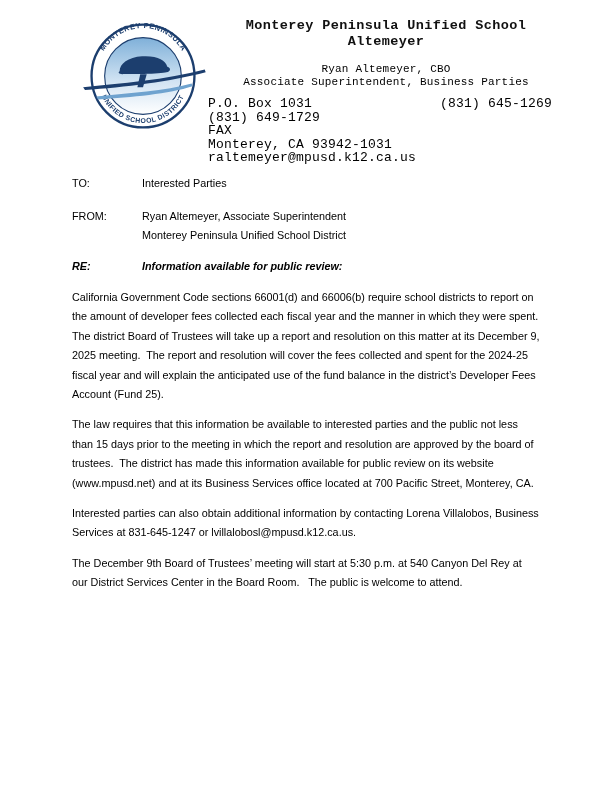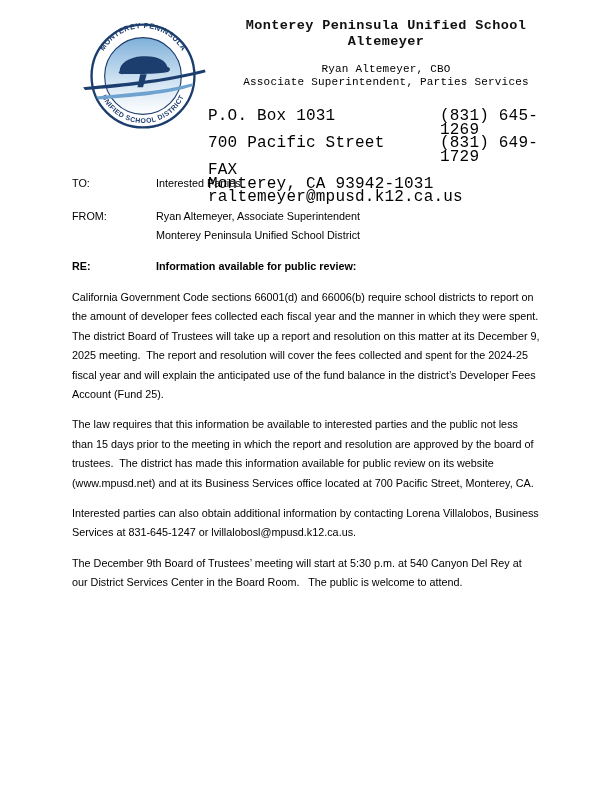--- a/index.html
+++ b/index.html
@@ -13,35 +13,35 @@
   .letterhead { position:absolute; top:0; left:0; right:0; height:160px; }
   .logo-wrap { position:absolute; left:68px; top:18px; width:150px; height:118px; }
   .seal-text { fill:#1c3e6e; font-family:"Liberation Sans", sans-serif;
                font-weight:bold; letter-spacing:0.5px; }
   .head-right { position:absolute; left:208px; top:18px; width:356px;
                 font-family:Liberation Mono, monospace; }
   .district-title { text-align:center; font-weight:bold; font-size:13.5px;
                     line-height:16px; letter-spacing:0.4px; color:#111; }
   .officer-name   { text-align:center; font-size:11px; margin-top:13px; letter-spacing:0.2px; }
   .officer-title  { text-align:center; font-size:11px; margin-top:1px; letter-spacing:0.2px; }
-  .addr { margin-top:22px; font-size:16px; letter-spacing:0.2px; }
+  .addr { margin-top:9px; font-size:13px; letter-spacing:0.2px; }
   .addr-row { display:flex; line-height:13.5px; }
   .addr-c1 { flex:0 0 232px; }
   .addr-c2 { flex:1; }
 
   
   .letter-main { position:absolute; left:72px; top:174px; width:468px;
                  font-size:10.8px; color:#000; }
   .date-line { line-height:15px; margin-bottom:43px; }
-  .memo-row { display:flex; line-height:19px;gap:14px; }
+  .memo-row { display:flex; line-height:19px; }
   .memo-row.gap-lg { margin-bottom:14px; }
   .memo-row.gap-md { margin-bottom:12px;justify-content:flex-end; }
   .memo-label { flex:0 0 70px; }
   .memo-value { flex:1; }
-  .bold { font-weight:bold; }
+  .bold { font-weight:bold;font-style:italic; }
   .para { line-height:19.4px; margin-bottom:11px; white-space:pre-wrap; }
 </style>
 </head>
 <body>
 
 <div class="page">
 
   <header class="letterhead">
 
     <div class="logo-wrap">
@@ -77,29 +77,28 @@
         </g>
       </svg>
     </div>
 
     <div class="head-right">
       <div class="district-title">
         <span>Monterey Peninsula Unified School</span><br>
         <span>Altemeyer</span>
       </div>
       <div class="officer-name">Ryan Altemeyer, CBO</div>
-      <div class="officer-title">Associate Superintendent, Parties Services</div>
+      <div class="officer-title">Associate Superintendent, Business Parties</div>
 
       <div class="addr">
         <div class="addr-row">
           <span class="addr-c1">P.O. Box 1031</span>
           <span class="addr-c2">(831) 645-1269</span>
         </div>
         <div class="addr-row">
-          <span class="addr-c1">700 Pacific Street</span>
           <span class="addr-c2">(831) 649-1729</span>
         </div>
         <div class="addr-row">
           <span class="addr-c1">FAX</span>
         </div>
         <div class="addr-row">
           <span class="addr-c1">Monterey, CA 93942-1031</span>
         </div>
         <div class="addr-row">
           <span class="addr-c1">raltemeyer@mpusd.k12.ca.us</span>

